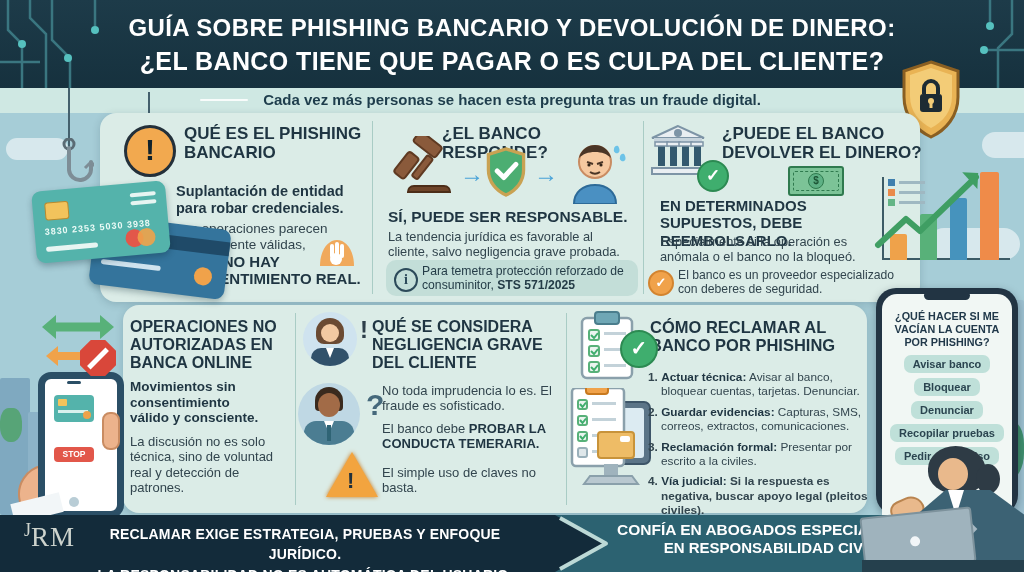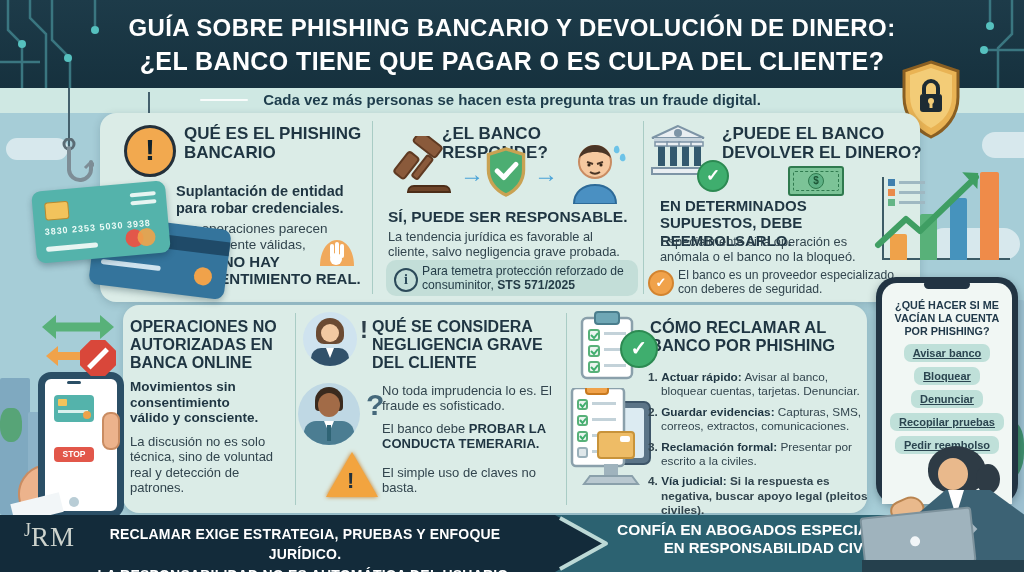--- a/index.html
+++ b/index.html
@@ -41,27 +41,27 @@
     background:#5eb185;border:1.5px solid #2f7a4e;color:#1d5536;font-size:10px;font-weight:800;text-align:center;line-height:13px;}
   .warn-tri{width:0;height:0;border-left:26px solid transparent;border-right:26px solid transparent;
     border-bottom:45px solid #f2a43f;z-index:12;filter:drop-shadow(0 0 2px #c8791f);}
   .warn-tri span{position:absolute;left:-5px;top:16px;color:#20303c;font-weight:800;font-size:22px;}
   .avatar{border-radius:50%;overflow:hidden;z-index:12;}
   .qmark{color:#45687b;font-weight:800;z-index:12;}
   .xmark{color:#2e3f4a;font-weight:800;z-index:12;}
   
   .bar{position:absolute;bottom:8px;border-radius:2px 2px 0 0;}
   
-  .phone-frame{left:876px;top:277px;width:142px;height:227px;background:#223443;border-radius:20px;z-index:14;
+  .phone-frame{left:876px;top:288px;width:142px;height:227px;background:#223443;border-radius:20px;z-index:14;
     box-shadow:0 3px 8px rgba(10,30,40,.35);}
   .phone-screen{position:absolute;left:6px;top:6px;right:6px;bottom:0;background:#f1f7f4;border-radius:15px 15px 0 0;overflow:hidden;}
   .notch{position:absolute;left:50%;top:3px;transform:translateX(-50%);width:46px;height:9px;background:#223443;border-radius:5px;z-index:2;}
   .phone-title{margin:16px 8px 6px;text-align:center;color:#21394a;font-weight:800;font-size:10.8px;line-height:1.2;}
   .pill-btn{display:block;margin:5px auto 0;padding:3px 9px;background:#bfe0d9;border-radius:7px;
-    color:#2b4550;font-weight:700;font-size:11px;text-align:center;white-space:nowrap;width:max-content;max-width:118px;overflow:hidden;text-decoration:underline;}
+    color:#2b4550;font-weight:700;font-size:11px;text-align:center;white-space:nowrap;width:max-content;max-width:118px;overflow:hidden;}
   
   .footer{left:0;top:515px;width:1024px;height:57px;background:#2c6271;z-index:20;}
   .footer-navy{position:absolute;left:0;top:0;width:612px;height:57px;background:#132b3a;
     clip-path:polygon(0 0,555px 0,605px 50%,555px 100%,0 100%);}
   .footer-left-text{position:absolute;left:90px;top:9px;width:430px;text-align:center;color:#fff;
     font-weight:800;font-size:14px;line-height:1.45;letter-spacing:.2px;}
   .footer-right-text{position:absolute;left:600px;top:6px;width:340px;text-align:center;color:#fff;font-weight:800;}
   .fr1{font-size:15.5px;}
   .fr2{font-size:15px;}
   .fr-sub{margin-top:3px;font-size:10px;font-weight:400;color:#8ab5bc;}
@@ -363,21 +363,21 @@
       <rect x="22" y="62" width="24" height="3" fill="#c3d2d9"></rect>
     </g>
     <rect x="28" y="44" width="36" height="26" rx="3" fill="#eebc66" stroke="#c8933a" stroke-width="2"></rect>
     <rect x="50" y="48" width="10" height="6" rx="2" fill="#fff"></rect>
     <rect x="34" y="76" width="14" height="12" fill="#9fb3bd"></rect>
     <path d="M20 88h42l6 8H14z" fill="#b9c8d0" stroke="#8aa0ab" stroke-width="2"></path>
   </svg>
   <ul class="abs" style="left:648px;top:370px;width:222px;margin:0;padding:0;list-style:none;font-size:11.8px;color:#32454e;line-height:1.22;z-index:12;">
     <li style="margin-bottom:6px;text-indent:-13px;padding-left:13px;">
       <b>1.</b>
-      <b style="color:#1f3542;">Actuar rápido:</b>
+      <b style="color:#1f3542;">Actuar técnica:</b>
       <span>Avisar al banco, bloquear cuentas, tarjetas. Denunciar.</span>
     </li>
     <li style="margin-bottom:6px;text-indent:-13px;padding-left:13px;">
       <b>2.</b>
       <b style="color:#1f3542;margin-top:17px;">Guardar evidencias:</b>
       <span>Capturas, SMS, correos, extractos, comunicaciones.</span>
     </li>
     <li style="margin-bottom:6px;text-indent:-13px;padding-left:13px;">
       <b>3.</b>
       <b style="color:#1f3542;">Reclamación formal:</b>

